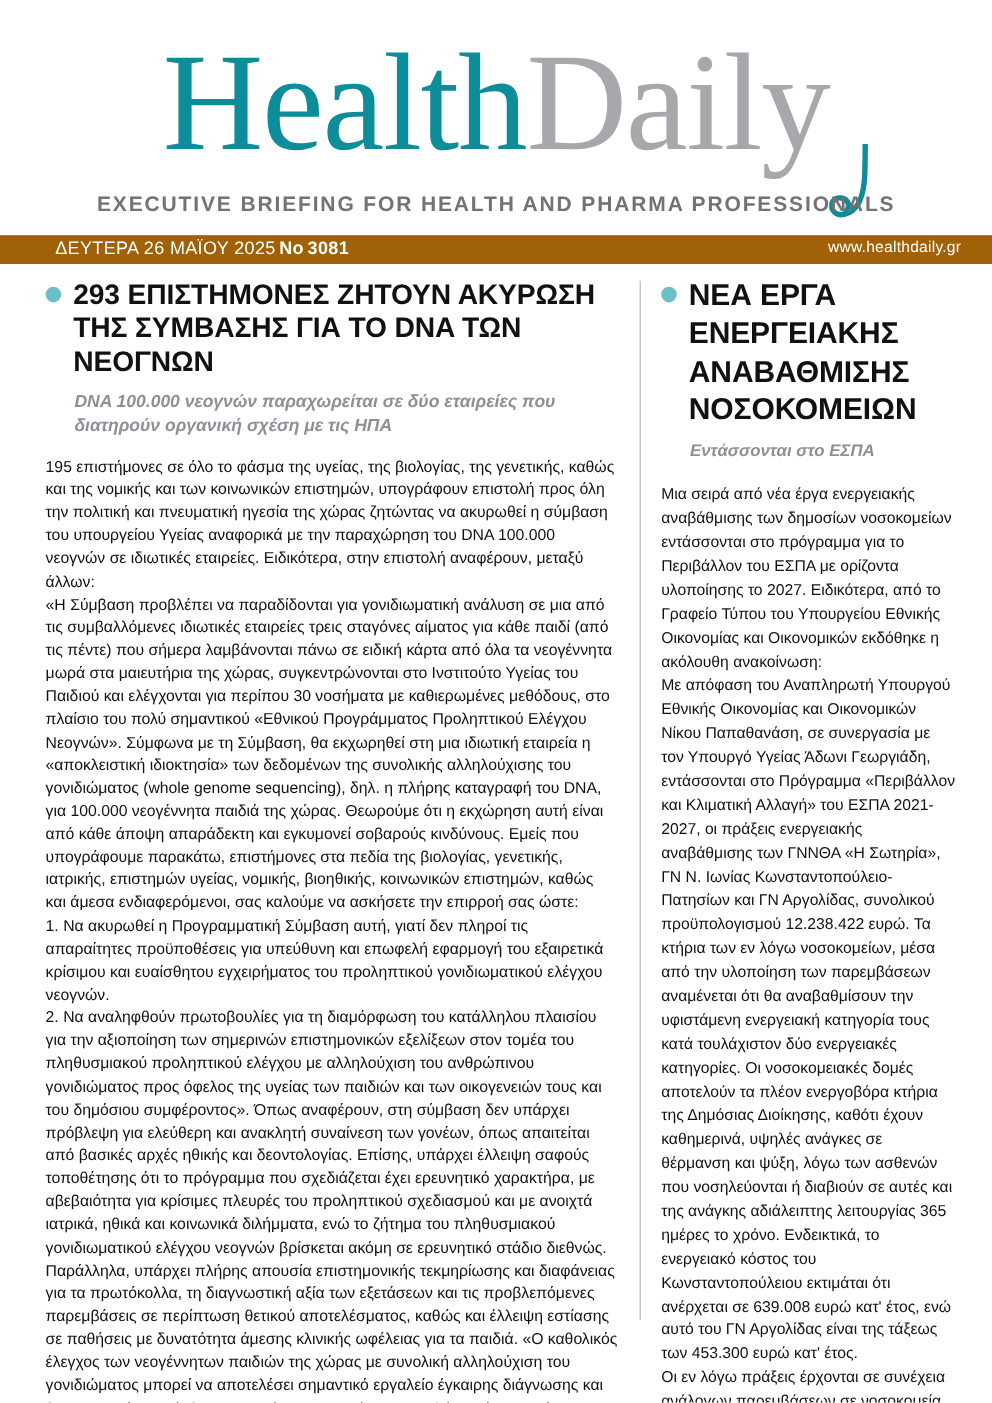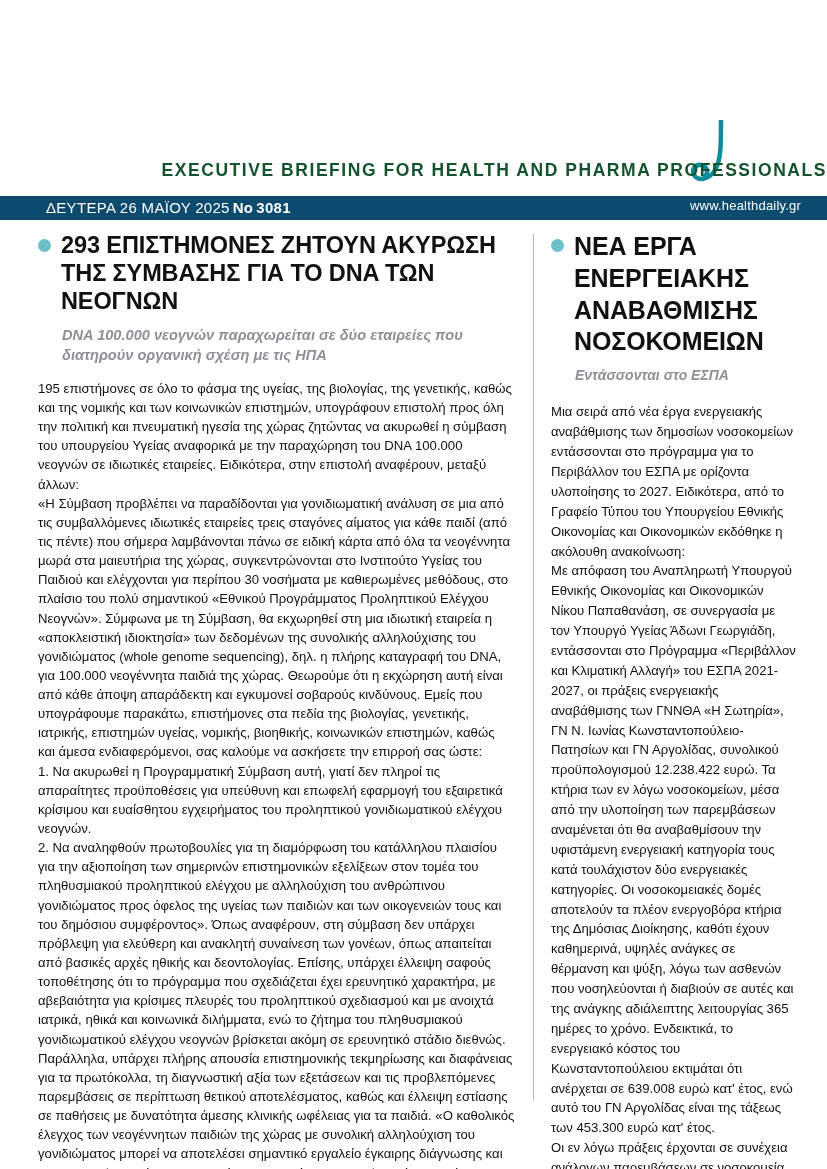--- a/index.html
+++ b/index.html
@@ -45,22 +45,22 @@
     color: #0d8c99;
   }
   .logo .logo-daily {
     color: #a6a8ab;
   }
   .tagline {
     position: absolute;
     left: 0;
     right: 0;
     top: 160px;
-    text-align: right;
-    color: #14532d;
+    text-align: center;
+    color: #737373;
     font-size: 17.5px;
     font-weight: bold;
     letter-spacing: 1.55px;
     font-stretch: condensed;
     white-space: nowrap;
   }
   .logo-swash {
     position: absolute;
     left: 691px;
     top: 120px;
@@ -68,21 +68,21 @@
     height: 62px;
   }
 
   
   .datebar {
     position: absolute;
     left: 0;
     top: 196px;
     width: 827px;
     height: 24px;
-    background: #0c4a6e;
+    background: #a16207;
   }
   .datebar-date {
     position: absolute;
     left: 46px;
     top: 3px;
     color: #ffffff;
     font-size: 15px;
     letter-spacing: 0.3px;
     font-stretch: condensed;
     white-space: nowrap;
@@ -208,20 +208,23 @@
     font-weight: bold;
     color: #111111;
   }
 </style>
 </head>
 <body>
 
 <div class="page">
 
   <div class="masthead">
+    <div class="logo">
+      <span class="logo-health">Health</span><span class="logo-daily">Daily</span>
+    </div>
     <svg class="logo-swash" viewBox="0 0 34 62">
       <path d="M30 0 C30 26 30 40 24 50 C19 59 7 62 3 55 C0 50 4 44 10 45 C16 46 18 52 14 56" fill="none" stroke="#0d8c99" stroke-width="4.5" stroke-linecap="round"></path>
     </svg>
     <div class="tagline">EXECUTIVE BRIEFING FOR HEALTH AND PHARMA PROFESSIONALS</div>
   </div>
 
   <div class="datebar">
     <div class="datebar-date">
       <span>ΔΕΥΤΕΡΑ 26 ΜΑΪΟΥ 2025</span><span class="issue-label">No</span><span class="issue-no">3081</span>
     </div>

